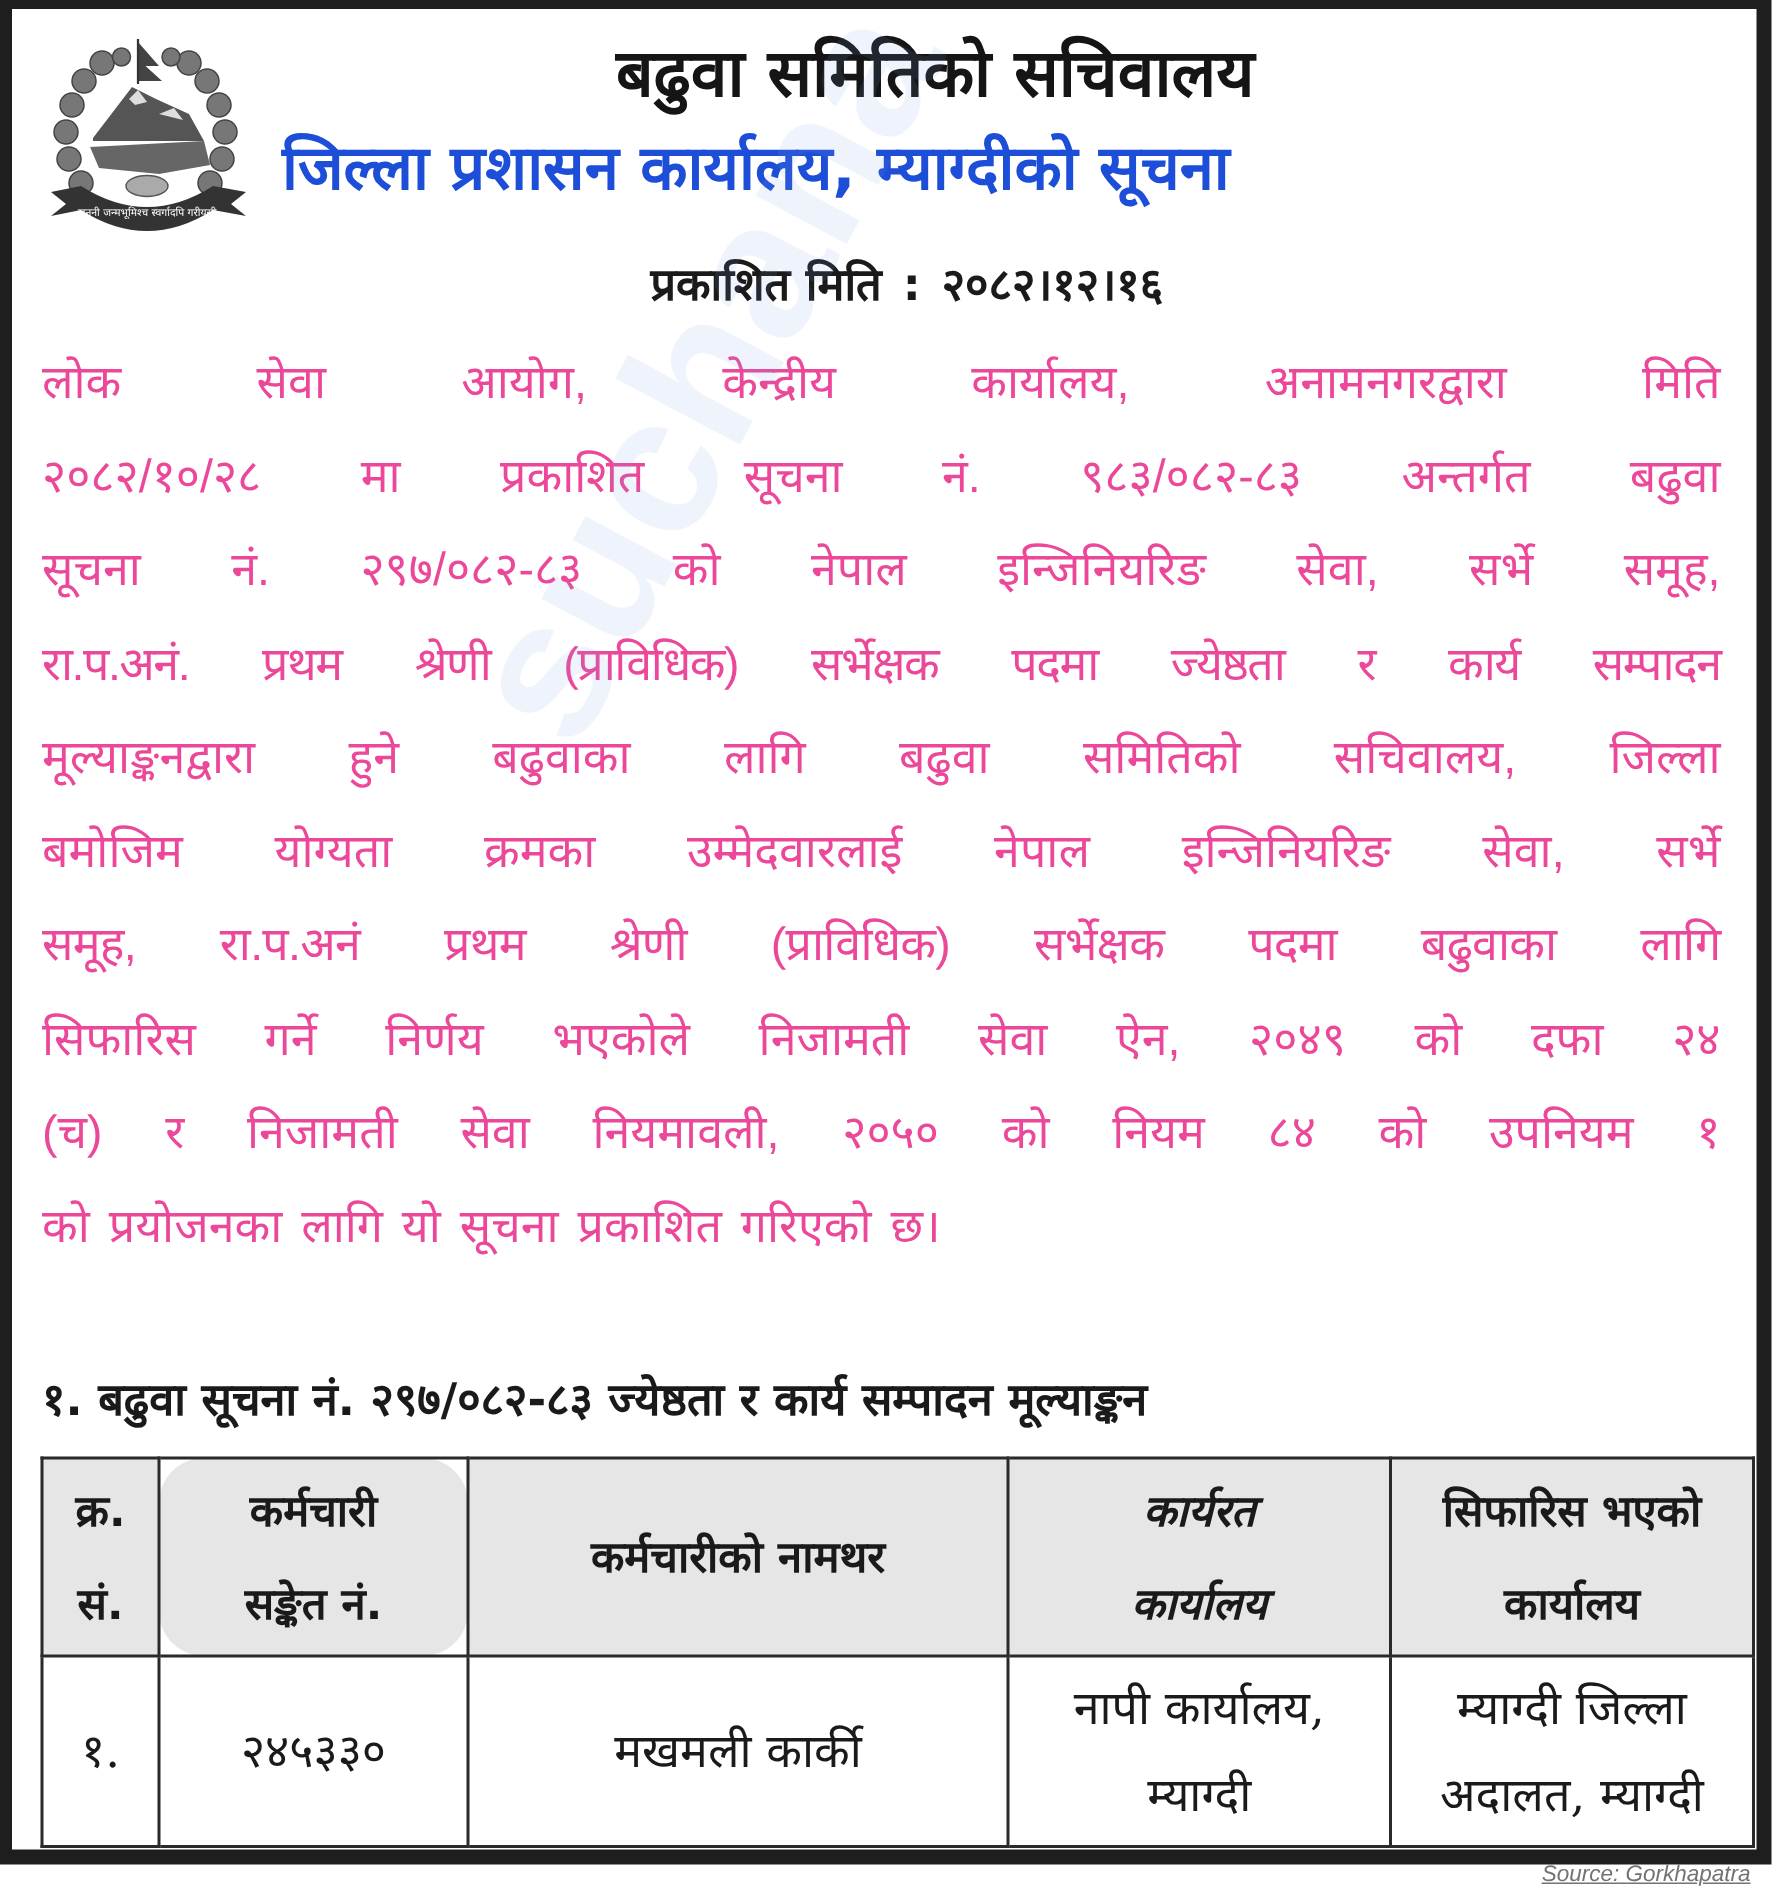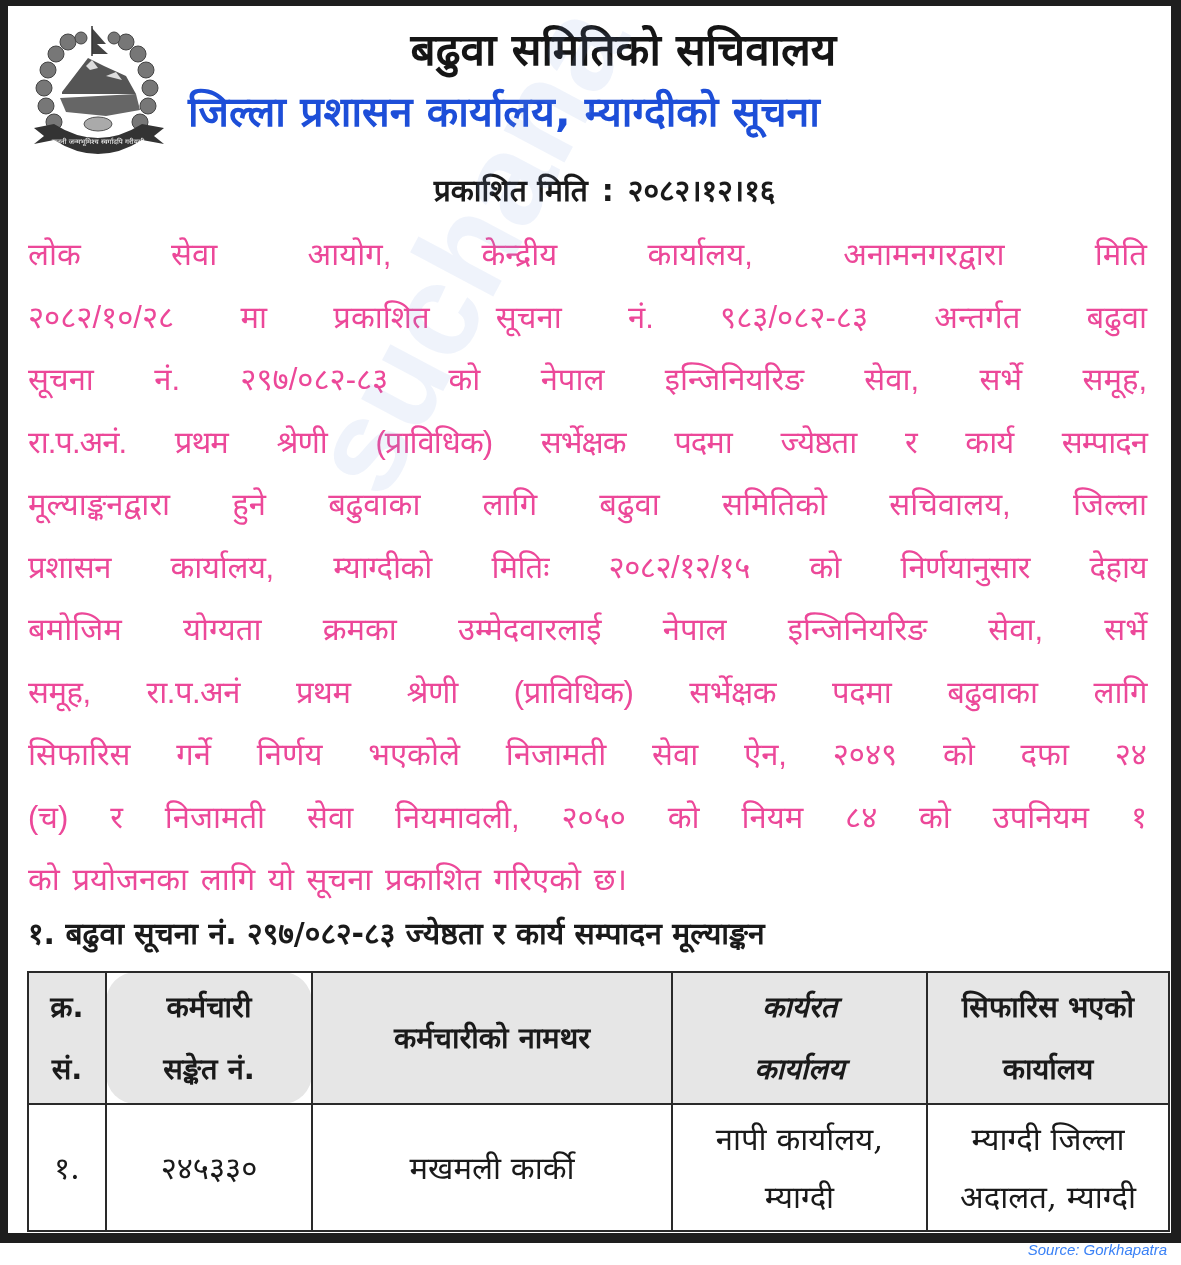--- a/index.html
+++ b/index.html
@@ -136,21 +136,22 @@
     .col-name { width: 350px; }
     .col-office { width: 245px; font-style: italic; }
     .col-rec { width: auto; }
     .source {
       position: absolute;
       right: 14px;
       top: 1241px;
       font-family: "Liberation Sans", sans-serif;
       font-style: italic;
       font-size: 15px;
-      color: #3b82f6;
+      color: #737373;
+      text-decoration: underline;
     }
     .watermark {
       position: absolute;
       left: 270px;
       top: 440px;
       transform: rotate(-62deg);
       transform-origin: left top;
       font-family: "Liberation Sans", sans-serif;
       font-weight: bold;
       font-size: 130px;
@@ -209,21 +210,20 @@
   <div class="pubdate">
     <span>प्रकाशित मिति</span><span class="sep">:</span><span>२०८२।१२।१६</span>
   </div>
 
   <div class="body-text">
     <div style="text-align-last: justify;">लोक सेवा आयोग, केन्द्रीय कार्यालय, अनामनगरद्वारा मिति</div>
     <div style="text-align-last: justify;">२०८२/१०/२८ मा प्रकाशित सूचना नं. ९८३/०८२-८३ अन्तर्गत बढुवा</div>
     <div style="text-align-last: justify;">सूचना नं. २९७/०८२-८३ को नेपाल इन्जिनियरिङ सेवा, सर्भे समूह,</div>
     <div style="text-align-last: justify; letter-spacing:-1px; word-spacing:0;">रा.प.अनं. प्रथम श्रेणी (प्राविधिक) सर्भेक्षक पदमा ज्येष्ठता र कार्य सम्पादन</div>
     <div style="text-align-last: justify;">मूल्याङ्कनद्वारा हुने बढुवाका लागि बढुवा समितिको सचिवालय, जिल्ला</div>
-    <div style="text-align-last: justify; letter-spacing:-0.5px; word-spacing:0;">प्रशासन कार्यालय, म्याग्दीको मितिः २०८२/१२/१५ को निर्णयानुसार देहाय</div>
     <div style="text-align-last: justify;">बमोजिम योग्यता क्रमका उम्मेदवारलाई नेपाल इन्जिनियरिङ सेवा, सर्भे</div>
     <div style="text-align-last: justify; letter-spacing:-0.5px; word-spacing:0;">समूह, रा.प.अनं प्रथम श्रेणी (प्राविधिक) सर्भेक्षक पदमा बढुवाका लागि</div>
     <div style="text-align-last: justify;">सिफारिस गर्ने निर्णय भएकोले निजामती सेवा ऐन, २०४९ को दफा २४</div>
     <div style="text-align-last: justify;">(च) र निजामती सेवा नियमावली, २०५० को नियम ८४ को उपनियम १</div>
     <div>को प्रयोजनका लागि यो सूचना प्रकाशित गरिएको छ।</div>
   </div>
 
   <div class="section-title">१. बढुवा सूचना नं. २९७/०८२-८३ ज्येष्ठता र कार्य सम्पादन मूल्याङ्कन</div>
 
   <table class="result">

